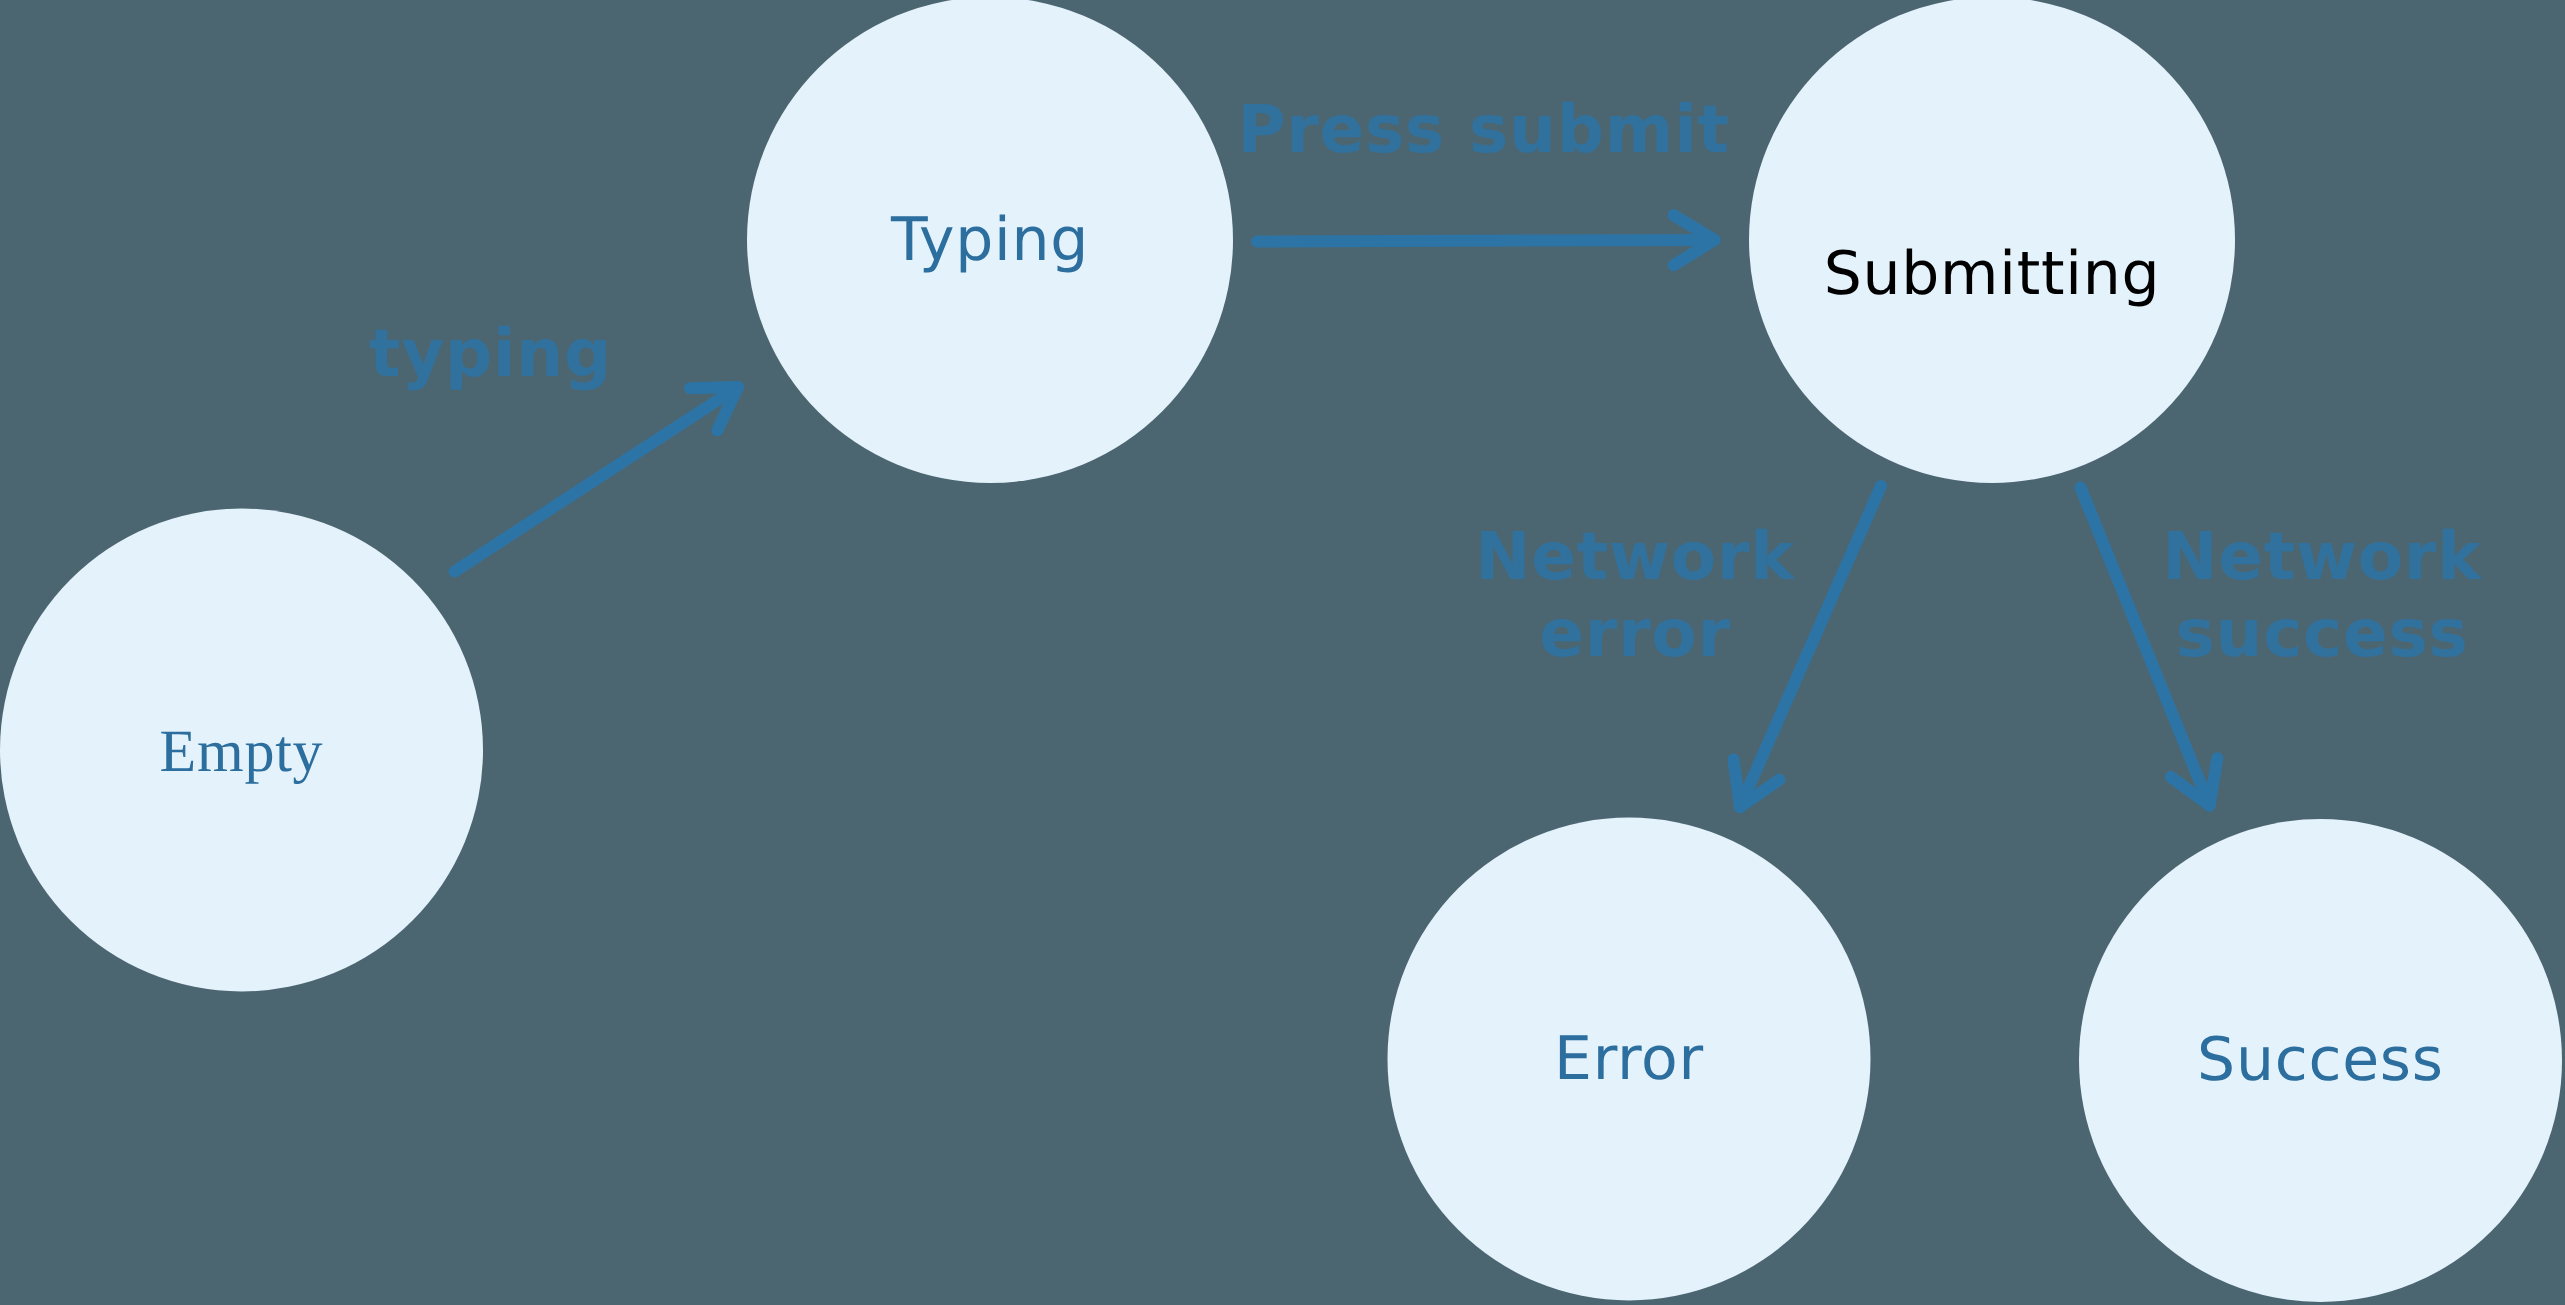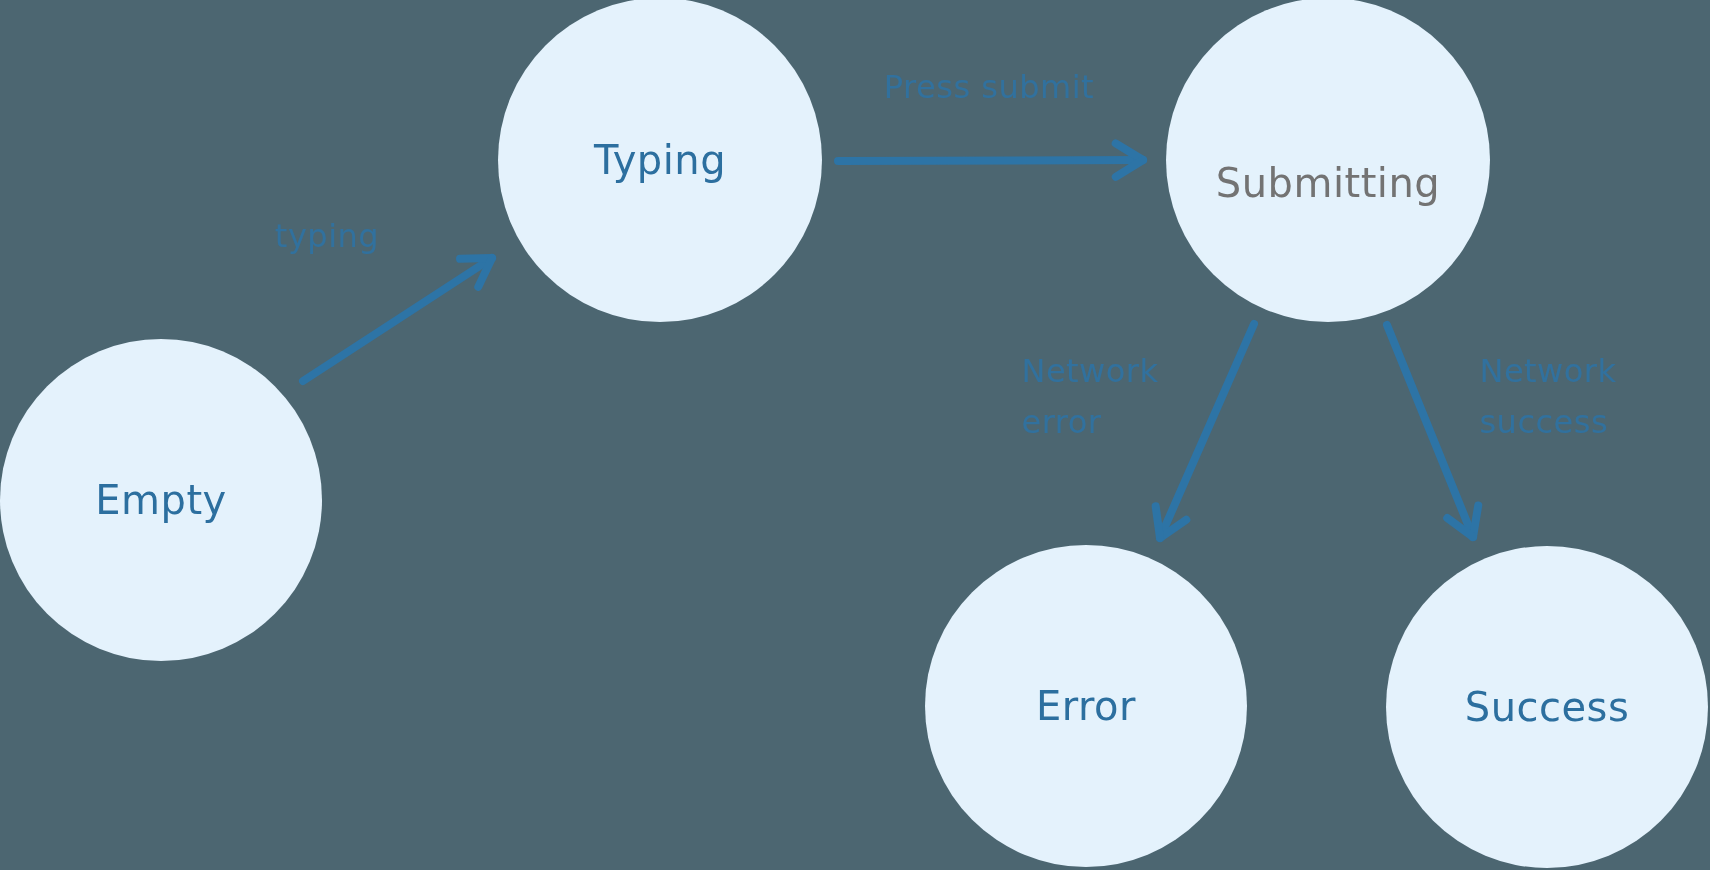--- a/index.html
+++ b/index.html
@@ -36,24 +36,24 @@
     justify-content: center;
   }
   .state-node .state-label {
     font-size: 40px;
     font-weight: 500;
     letter-spacing: 0.5px;
   }
   .edge-label {
     position: absolute;
     transform: translate(-50%, -50%);
-    text-align: left;
-    font-size: 32px;
+    text-align: center;
+    font-size: 44px;
     line-height: 51px;
-    font-weight: 400;
+    font-weight: 700;
     letter-spacing: 0.5px;
     white-space: nowrap;
   }
 </style>
 </head>
 <body style="background: rgb(76, 102, 113);">
 
 <div class="canvas" style="background: rgb(76, 102, 113);">
   <svg class="edges-layer" viewBox="0 0 1710 870" xmlns="http://www.w3.org/2000/svg">
       <g>
@@ -88,27 +88,27 @@
         <div>Network</div>
         <div>error</div>
       </div>
       <div class="edge-label" style="left: 1548px; top: 397px; color: rgb(49, 113, 158);">
         <div>Network</div>
         <div>success</div>
       </div>
     </div>
   <div class="nodes-layer">
       <div class="state-node" style="left: 0px; top: 339px; width: 322px; height: 322px; background: rgb(228, 242, 252);">
-        <span class="state-label" style="color: rgb(44, 111, 159);">Empty</span>
+        <span class="state-label" style="color: rgb(44, 111, 159); font-family: Liberation Serif, serif;">Empty</span>
       </div>
       <div class="state-node" style="left: 498px; top: -2px; width: 324px; height: 324px; background: rgb(228, 242, 252);">
         <span class="state-label" style="color: rgb(44, 111, 159);">Typing</span>
       </div>
       <div class="state-node" style="left: 1166px; top: -2px; width: 324px; height: 324px; background: rgb(228, 242, 252);">
-        <span class="state-label" style="color: #737373; margin-top: 46px;">Submitting</span>
+        <span class="state-label" style="color: #000000; margin-top: 46px;">Submitting</span>
       </div>
       <div class="state-node" style="left: 925px; top: 545px; width: 322px; height: 322px; background: rgb(228, 242, 252);">
         <span class="state-label" style="color: rgb(44, 111, 159);">Error</span>
       </div>
       <div class="state-node" style="left: 1386px; top: 546px; width: 322px; height: 322px; background: rgb(228, 242, 252);">
         <span class="state-label" style="color: rgb(44, 111, 159);">Success</span>
       </div>
     </div>
 </div>
 

